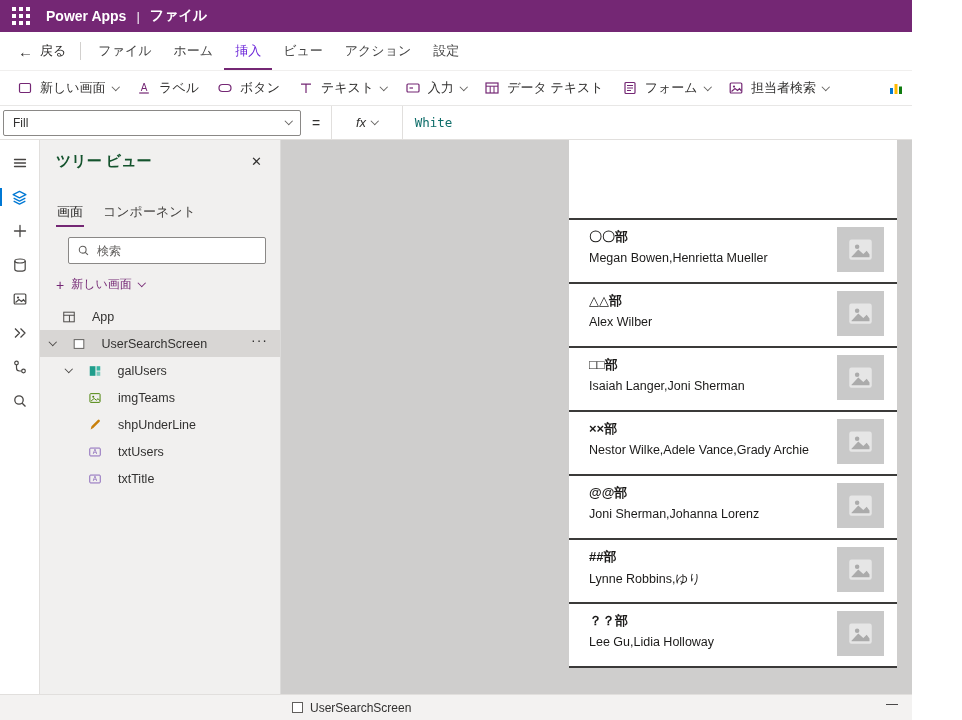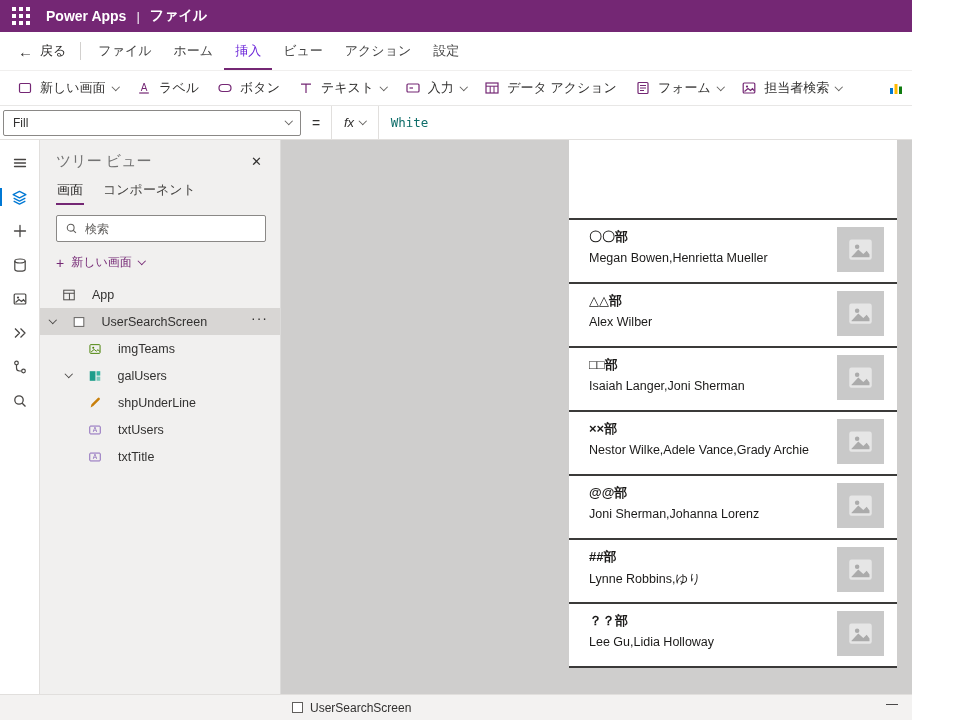--- a/index.html
+++ b/index.html
@@ -28,40 +28,40 @@
   .tbtn { display:flex; align-items:center; gap:7px; padding:0 9px; height:28px; cursor:pointer; color:#323130; flex:none; }
   .tbtn svg { flex:none; }
   .chev { display:inline-block; width:5.5px; height:5.5px; border-right:1.3px solid currentColor; border-bottom:1.3px solid currentColor; transform:rotate(45deg); margin-top:-3px; color:#605e5c; }
   .tbtn .chev, .prop-select .chev, .fx .chev { color:#605e5c; }
   .tbtn-chart { margin-left:auto; padding-right:0; }
 
   
   .formulabar { height:34px; display:flex; align-items:center; flex:none; background:#fff; border-bottom:1px solid #e1dfdd; }
   .prop-select { width:298px; height:26px; margin-left:3px; border:1px solid #8a8886; border-radius:2px; display:flex; align-items:center; justify-content:space-between; padding:0 9px; font-size:12px; cursor:pointer; background:#fff; }
   .equals { width:30px; text-align:center; font-size:14px; color:#323130; }
-  .fx { display:flex; align-items:center; gap:6px; padding:0 12px; height:100%; border-left:1px solid #e1dfdd; border-right:1px solid #e1dfdd; cursor:pointer; font-style:italic; font-size:13px; color:#323130; }
+  .fx { display:flex; align-items:center; gap:6px; padding:0 24px; height:100%; border-left:1px solid #e1dfdd; border-right:1px solid #e1dfdd; cursor:pointer; font-style:italic; font-size:13px; color:#323130; }
   .formula-text { margin-left:12px; color:#0f6e6a; font-family:"DejaVu Sans Mono","Liberation Mono",monospace; font-size:12.5px; }
 
   
   .main { flex:1; min-height:0; display:flex; }
 
   .rail { width:40px; background:#fff; border-right:1px solid #e1dfdd; display:flex; flex-direction:column; align-items:center; padding-top:6px; flex:none; }
   .ricon { width:40px; height:34px; display:flex; align-items:center; justify-content:center; color:#484644; cursor:pointer; position:relative; }
   .ricon.active { color:#0078d4; }
   .ricon.active::before { content:""; position:absolute; left:0; top:8px; bottom:8px; width:2px; background:#0078d4; }
 
   
   .treepanel { width:241px; background:#f1f0ef; border-right:1px solid #dcdbda; display:flex; flex-direction:column; flex:none; }
   .tp-header { display:flex; align-items:center; justify-content:space-between; padding:12px 14px 4px 16px; }
-  .tp-title { font-size:15px; font-weight:400; color:#737373; }
+  .tp-title { font-size:15px; font-weight:700; color:#14532d; }
   .tp-close { font-size:13px; color:#323130; cursor:pointer; padding:2px 4px; }
   .tp-tabs { display:flex; gap:18px; padding:2px 16px 0; }
-  .tp-tab { padding:4px 1px 6px; cursor:pointer; color:#484644; font-size:13px; }
+  .tp-tab { padding:4px 1px 6px; cursor:pointer; color:#484644; font-size:13px;margin-top:22px; }
   .tp-tab.active { color:#201f1e; box-shadow:inset 0 -2px 0 #742774; }
-  .tp-search { margin:10px 14px 6px 16px; height:27px; background:#fff; border:1px solid #8a8886; border-radius:2px; display:flex; align-items:center; gap:7px; padding:4px 8px; color:#605e5c; }
+  .tp-search { margin:10px 14px 6px 28px; height:27px; background:#fff; border:1px solid #8a8886; border-radius:2px; display:flex; align-items:center; gap:7px; padding:4px 8px; color:#605e5c; }
   .tp-search input { border:none; outline:none; flex:1; font-size:12px; background:transparent; font-family:inherit; color:#323130; min-width:0; }
   .tp-search input::placeholder { color:#605e5c; }
   .tp-newscreen { display:flex; align-items:center; gap:7px; padding:6px 16px 10px; color:#742774; font-size:12px; cursor:pointer; }
   .tp-newscreen .plus { font-size:14px; line-height:1; }
   .tp-newscreen .chev { color:#742774; }
 
   .tree { flex:1; overflow:hidden; font-size:12.5px; }
   .trow { height:27px; display:flex; align-items:center; gap:16px; cursor:pointer; color:#323130; position:relative; padding-right:10px; }
   .trow .tchev { color:#484644; flex:none; }
   .trow svg { flex:none; }
@@ -177,21 +177,21 @@
           <path d="M4.5 8h3.5" stroke="#742774" stroke-width="1.2"></path>
         </svg>
       <span>入力</span>
         <i class="chev"></i>
     </div>
     <div class="tbtn">
       <svg viewBox="0 0 16 16" width="16" height="16">
           <rect x="2" y="3" width="12" height="10" fill="none" stroke="#742774" stroke-width="1.2"></rect>
           <path d="M2 6.2h12M6.2 6.2V13M10 6.2V13" stroke="#742774" stroke-width="1"></path>
         </svg>
-      <span>データ アクション</span>
+      <span>データ テキスト</span>
     </div>
     <div class="tbtn">
       <svg viewBox="0 0 16 16" width="16" height="16">
           <rect x="3" y="2.5" width="10" height="11" rx="1" fill="none" stroke="#742774" stroke-width="1.2"></rect>
           <path d="M5 5.5h6M5 8h6M5 10.5h4" stroke="#742774" stroke-width="1"></path>
         </svg>
       <span>フォーム</span>
         <i class="chev"></i>
     </div>
     <div class="tbtn">
@@ -315,36 +315,36 @@
           <span>App</span>
         </div>
         <div class="trow r-screen selected">
           <i class="chev tchev"></i>
           <svg viewBox="0 0 16 16" width="14" height="14">
               <rect x="2.5" y="3" width="11" height="10" fill="#fff" stroke="#605e5c" stroke-width="1.1"></rect>
             </svg>
           <span>UserSearchScreen</span>
           <span class="more">···</span>
         </div>
+        <div class="trow r-gal">
+          <i class="chev tchev"></i>
+          <svg viewBox="0 0 16 16" width="14" height="14">
+              <rect x="2" y="2.5" width="6.5" height="11" fill="#1f9d8b"></rect>
+              <rect x="9.8" y="2.5" width="4.2" height="5" fill="#36b5a2"></rect>
+              <rect x="9.8" y="8.7" width="4.2" height="4.8" fill="#7bc9bd"></rect>
+            </svg>
+          <span>galUsers</span>
+        </div>
         <div class="trow r-child">
           <svg viewBox="0 0 16 16" width="14" height="14">
               <rect x="2.2" y="3" width="11.6" height="10" rx="1" fill="none" stroke="#498205" stroke-width="1.1"></rect>
               <circle cx="6" cy="6.6" r="1.1" fill="#498205"></circle>
               <path d="M3.5 11.5 7 8.5l2.5 2 2-1.8 1.8 2.2" fill="none" stroke="#498205" stroke-width="1.1"></path>
             </svg>
           <span>imgTeams</span>
-        </div>
-        <div class="trow r-gal">
-          <i class="chev tchev"></i>
-          <svg viewBox="0 0 16 16" width="14" height="14">
-              <rect x="2" y="2.5" width="6.5" height="11" fill="#1f9d8b"></rect>
-              <rect x="9.8" y="2.5" width="4.2" height="5" fill="#36b5a2"></rect>
-              <rect x="9.8" y="8.7" width="4.2" height="4.8" fill="#7bc9bd"></rect>
-            </svg>
-          <span>galUsers</span>
         </div>
         <div class="trow r-child">
           <svg viewBox="0 0 16 16" width="14" height="14">
               <path d="m3 13 1-3.5L11.2 2.3a1.4 1.4 0 0 1 2 2L6 11.5 3 13z" fill="#c87f0a"></path>
             </svg>
           <span>shpUnderLine</span>
         </div>
         <div class="trow r-child">
           <svg viewBox="0 0 16 16" width="14" height="14">
               <rect x="2" y="3.5" width="12" height="9" rx="1" fill="none" stroke="#8764b8" stroke-width="1.1"></rect>

